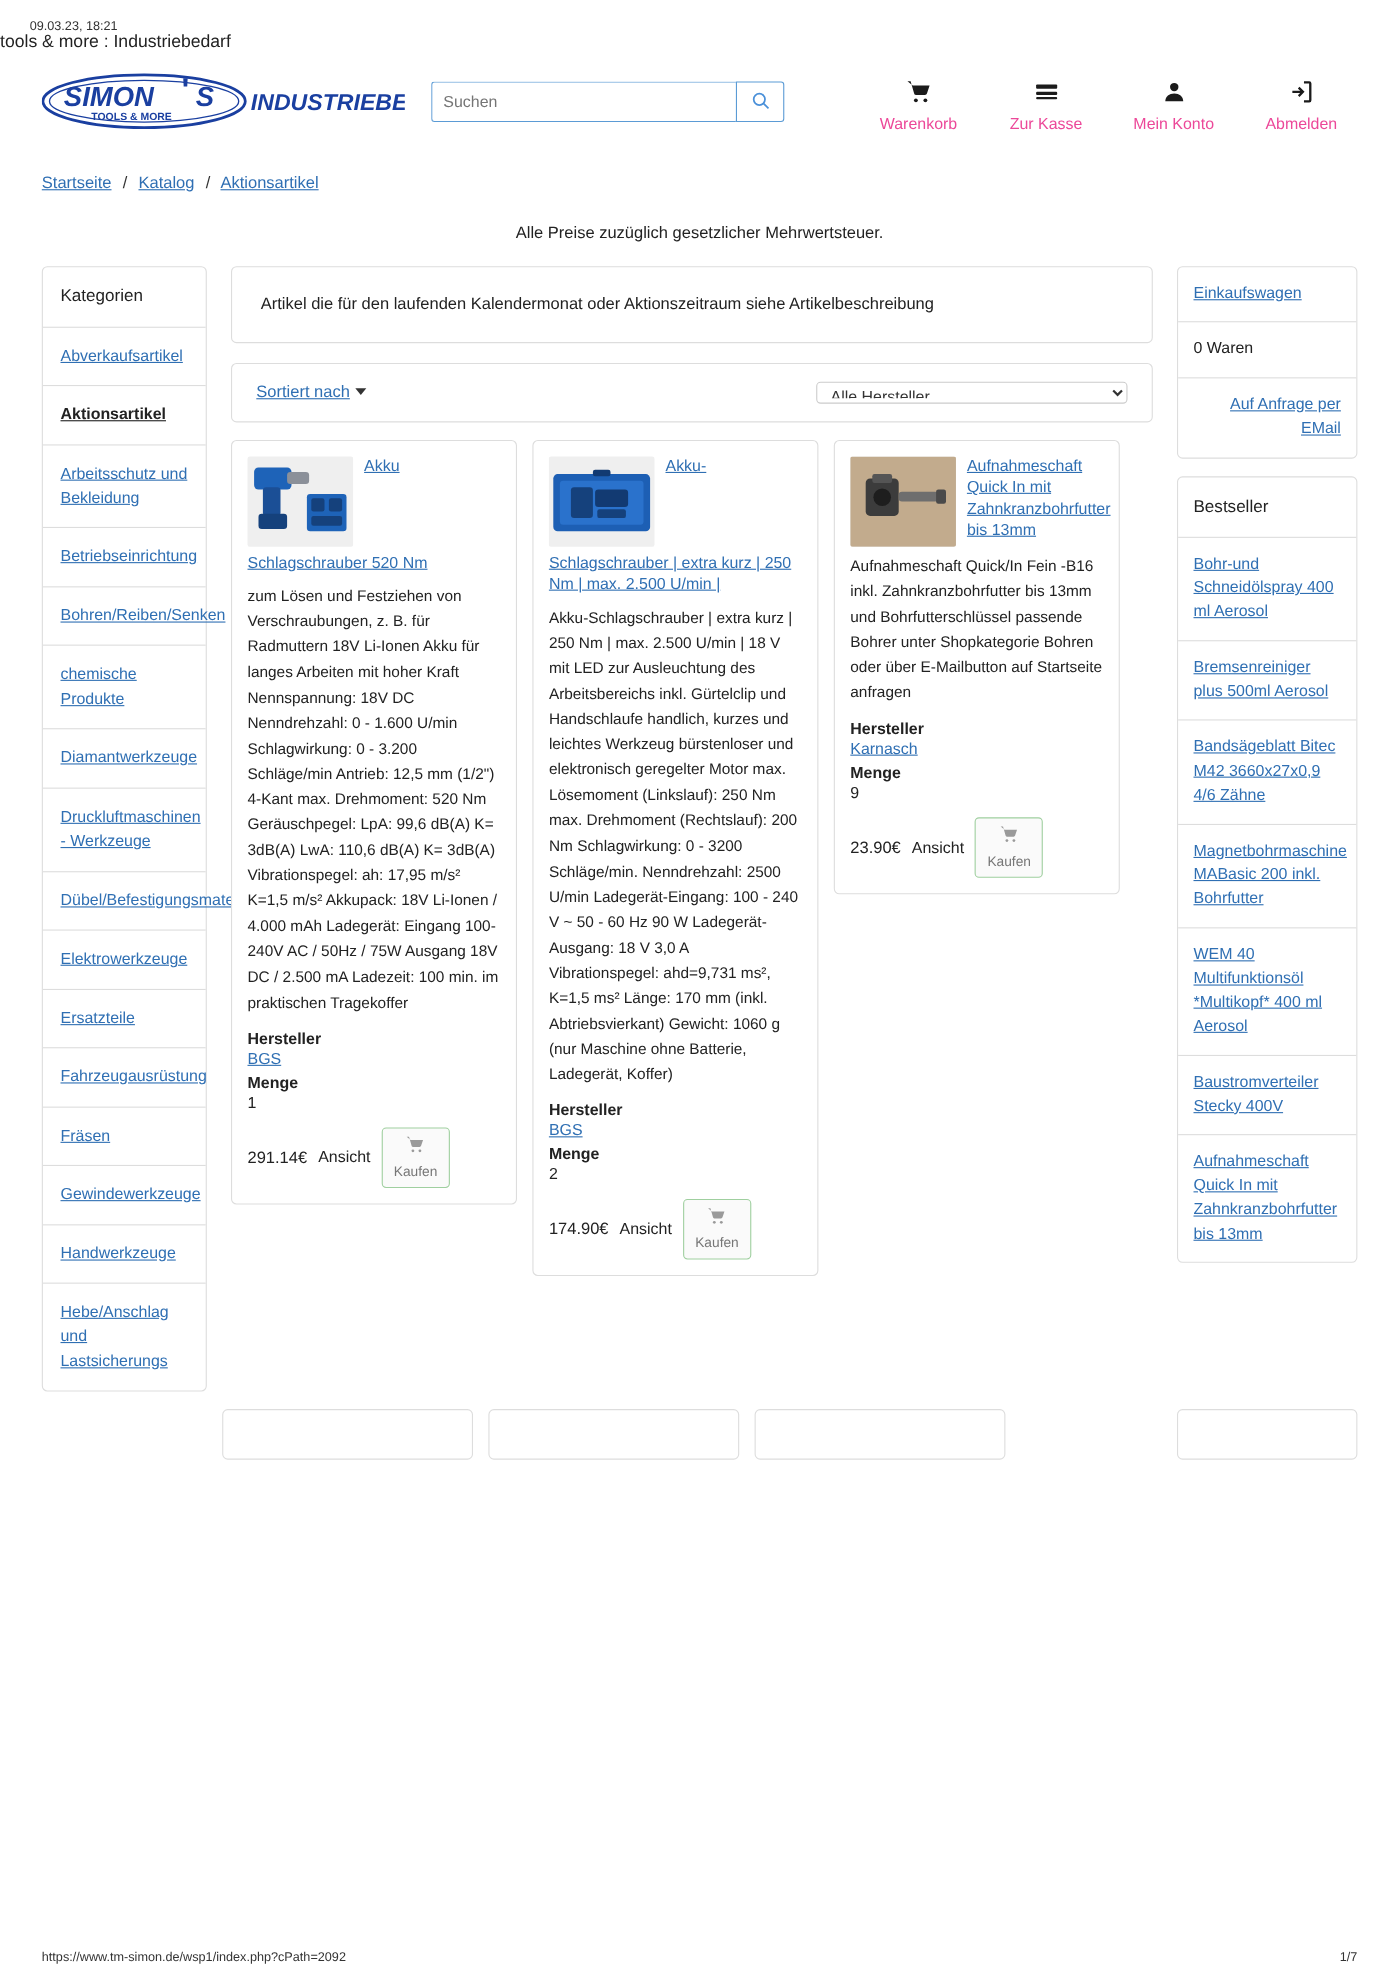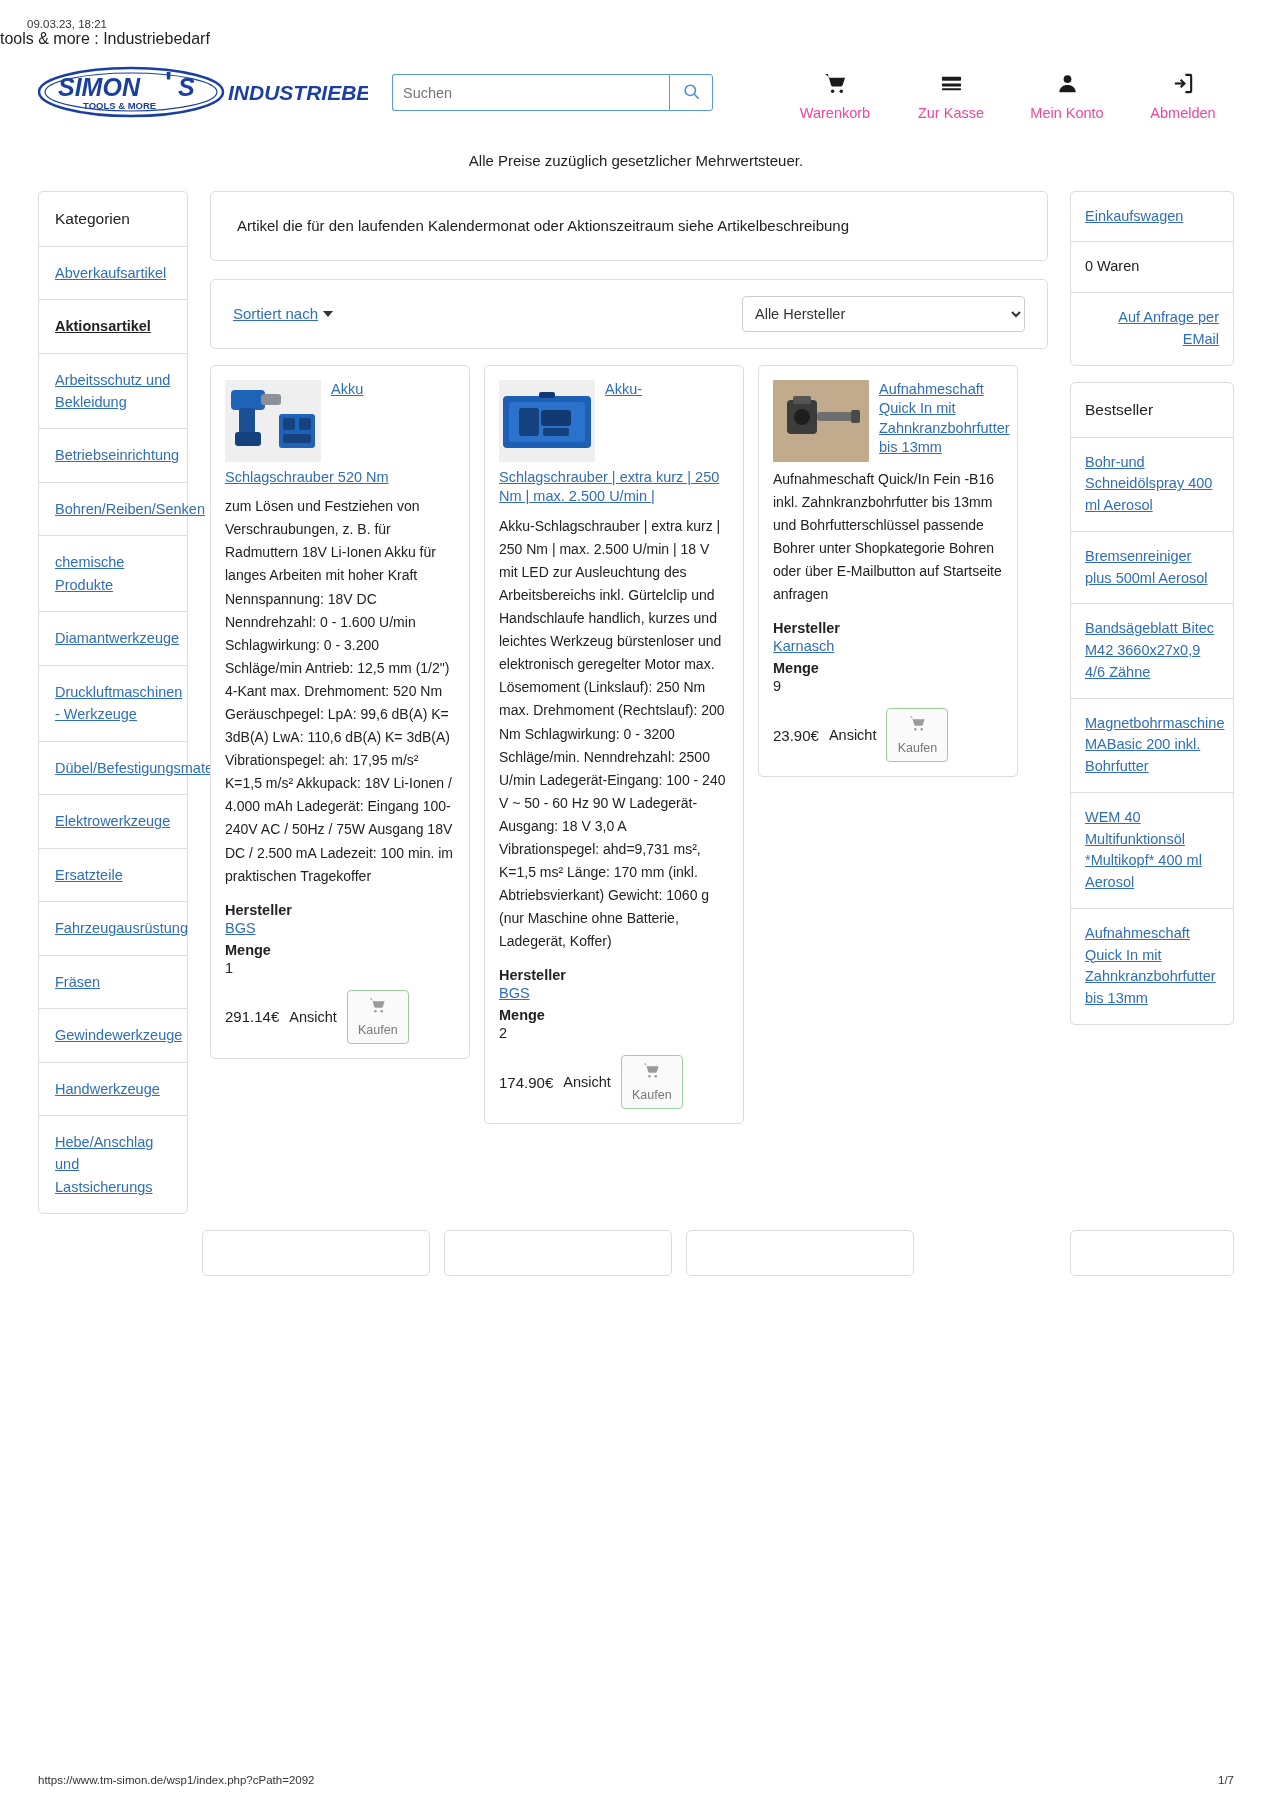--- a/index.html
+++ b/index.html
@@ -177,21 +177,21 @@
   .caret {
     display: inline-block;
     margin-left: 5px;
     border-left: 5px solid transparent;
     border-right: 5px solid transparent;
     border-top: 6px solid #333;
     vertical-align: middle;
   }
   .manu-select {
     width: 283px;
-    height: 36px;
+    height: 20px;
     border: 1px solid #cccccc;
     border-radius: 4px;
     font-size: 14.5px;
     padding: 4px 8px;
     background: #fff;
     color: #333;
     font-family: "Liberation Sans", sans-serif;
   }
   .product-grid {
     display: flex;
@@ -393,20 +393,27 @@
             <path d="M14 3h5a1 1 0 0 1 1 1v16a1 1 0 0 1-1 1h-5"></path>
             <path d="M9 8l4 4-4 4"></path>
               <line x1="13" y1="12" x2="3" y2="12"></line>
           </svg>
         </span>
         <span>Abmelden</span>
       </div>
     </div>
   </div>
 
+  <div class="breadcrumb">
+    <a>Startseite</a>
+    <span class="sep">/</span>
+    <a>Katalog</a>
+    <span class="sep">/</span>
+    <a>Aktionsartikel</a>
+  </div>
 
   <div class="tax-note">Alle Preise zuzüglich gesetzlicher Mehrwertsteuer.</div>
 
   <div class="main-grid">
 
     <div class="col-left">
       <div class="panel">
         <div class="cat-title">Kategorien</div>
         <div class="cat-item"><a>Abverkaufsartikel</a></div>
         <div class="cat-item active"><a>Aktionsartikel</a></div>
@@ -562,20 +569,21 @@
         <div class="rp-row">0 Waren</div>
         <div class="rp-row rp-right"><a>Auf Anfrage per EMail</a></div>
       </div>
       <div class="panel right-panel">
         <div class="bs-title">Bestseller</div>
         <div class="rp-row"><a>Bohr-und Schneidölspray 400 ml Aerosol</a></div>
         <div class="rp-row"><a>Bremsenreiniger plus 500ml Aerosol</a></div>
         <div class="rp-row"><a>Bandsägeblatt Bitec M42 3660x27x0,9 4/6 Zähne</a></div>
         <div class="rp-row"><a>Magnetbohrmaschine MABasic 200 inkl. Bohrfutter</a></div>
         <div class="rp-row"><a>WEM 40 Multifunktionsöl *Multikopf* 400 ml Aerosol</a></div>
+        <div class="rp-row"><a>Baustromverteiler Stecky 400V</a></div>
         <div class="rp-row"><a>Aufnahmeschaft Quick In mit Zahnkranzbohrfutter bis 13mm</a></div>
       </div>
     </div>
   </div>
 
   <div class="bottom-row">
     <div class="spacer-left"></div>
     <div style="display:flex; gap:14px; flex:1 1 auto;">
       <div class="empty-card"></div>
       <div class="empty-card"></div>

